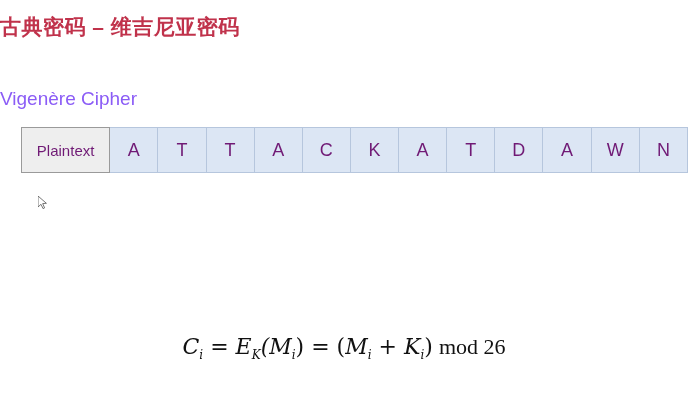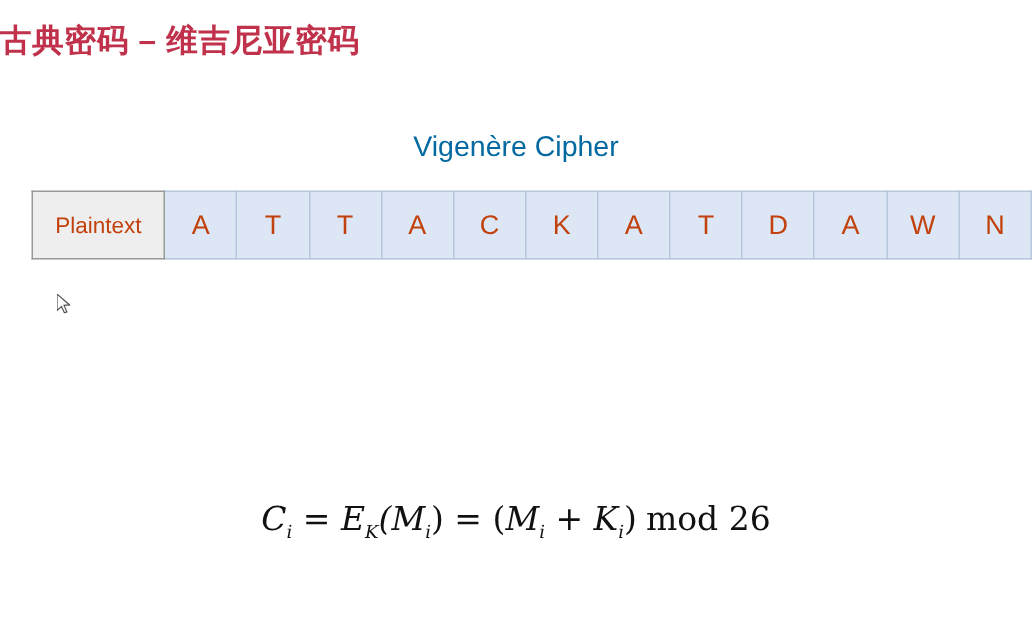--- a/index.html
+++ b/index.html
@@ -22,37 +22,37 @@
     font-size: 21px;
     font-weight: bold;
     color: #c0324b;
     letter-spacing: 0.5px;
   }
   .section-title {
     position: absolute;
     top: 88px;
     left: 0;
     width: 688px;
-    text-align: center;
+    text-align: left;
     font-size: 19px;
-    color: #0369a1;
+    color: #8b5cf6;
   }
   .cipher-table {
     position: absolute;
     left: 21px;
     top: 127px;
     border-collapse: collapse;
     table-layout: fixed;
   }
   .cipher-table td {
     border: 1px solid #b6c6dd;
     text-align: center;
     vertical-align: middle;
     font-size: 18px;
-    color: #c2410c;
+    color: #701a75;
     padding: 0;
     margin-left: 48px;
   }
   .row-label {
     width: 88px;
     height: 44px;
     background: #eeeeee;
     border: 1px solid #9a9a9a !important;
     font-size: 15px !important;
     color: #333333;
@@ -113,20 +113,21 @@
   .formula-line sub {
     font-size: 12px;
     font-style: italic;
   }
   .formula-line .op {
     font-style: normal;
   }
   .mod {
     font-style: normal;
     padding-left: 6px;
+    font-family: Liberation Serif, serif;
   }
 </style>
 </head>
 <body>
 
 <div class="slide-title">古典密码 – 维吉尼亚密码</div>
 
 <div class="section-title">Vigenère Cipher</div>
 
 <table class="cipher-table">

